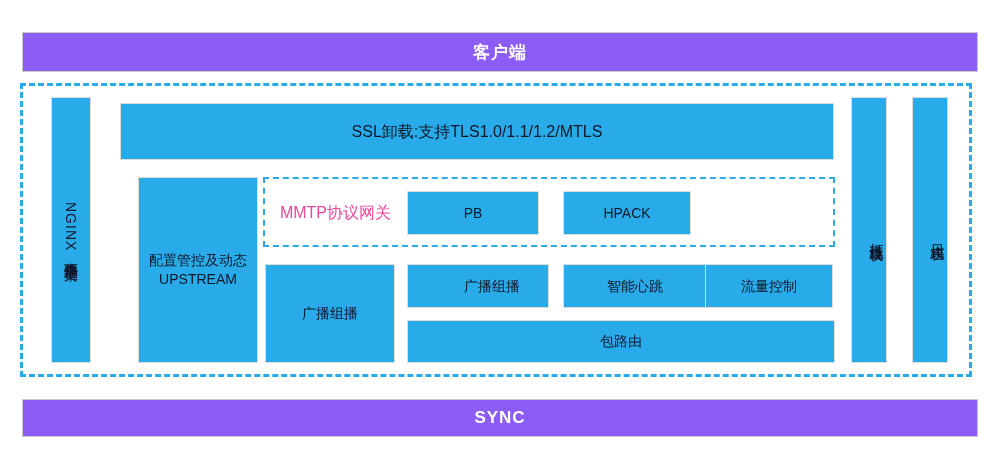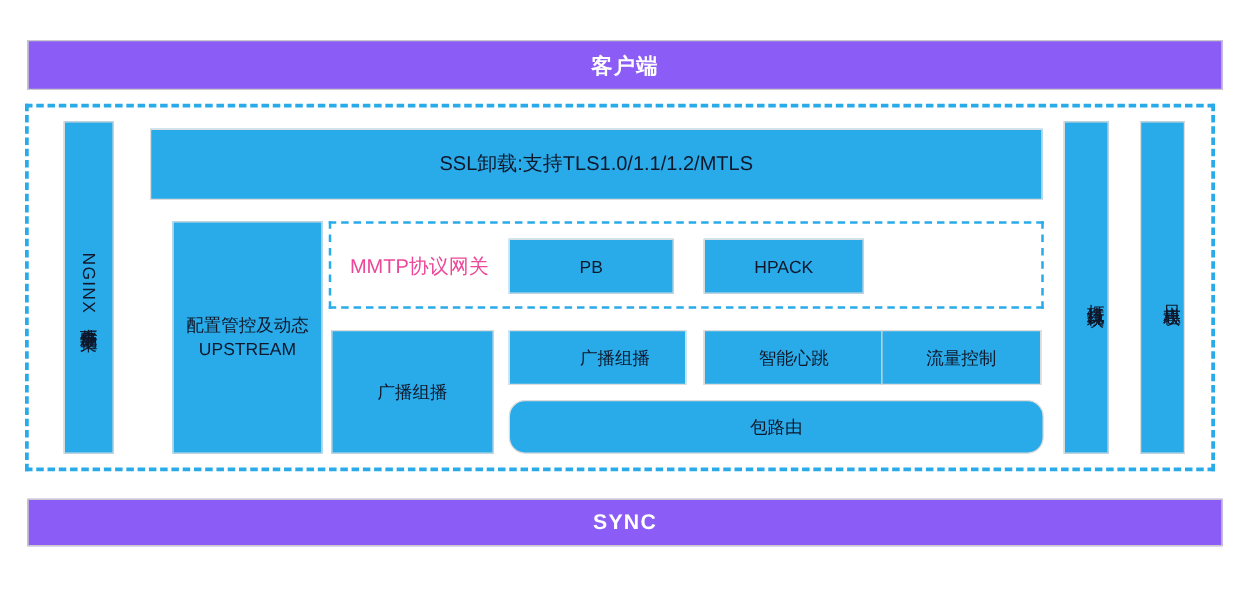--- a/index.html
+++ b/index.html
@@ -105,21 +105,21 @@
     font-size: 16px;
   }
   #pb-box      { left: 407px; top: 191px; width: 132px; height: 44px; }
   #hpack-box   { left: 563px; top: 191px; width: 128px; height: 44px; text-align: right; }
   #compress-box{ left: 705px; top: 191px; width: 128px; height: 44px; }
 
   #conn-box       { left: 265px; top: 264px; width: 130px; height: 99px; }
   #broadcast-box  { left: 407px; top: 264px; width: 142px; height: 44px; padding-left: 28px; }
   #heartbeat-box  { left: 563px; top: 264px; width: 144px; height: 44px; }
   #flowctrl-box   { left: 705px; top: 264px; width: 128px; height: 44px; }
-  #pkgroute-box   { left: 407px; top: 320px; width: 428px; height: 43px; border-radius: 13px; }
+  #pkgroute-box   { left: 407px; top: 320px; width: 428px; height: 43px; }
 
   #stats-box   { left: 851px; top: 97px; width: 36px;  height: 266px; }
   #log-box     { left: 912px; top: 97px; width: 36px;  height: 266px; }
 </style>
 </head>
 <body>
 
 <div id="canvas">
 
   <div class="bar" id="client-bar">客户端</div>

